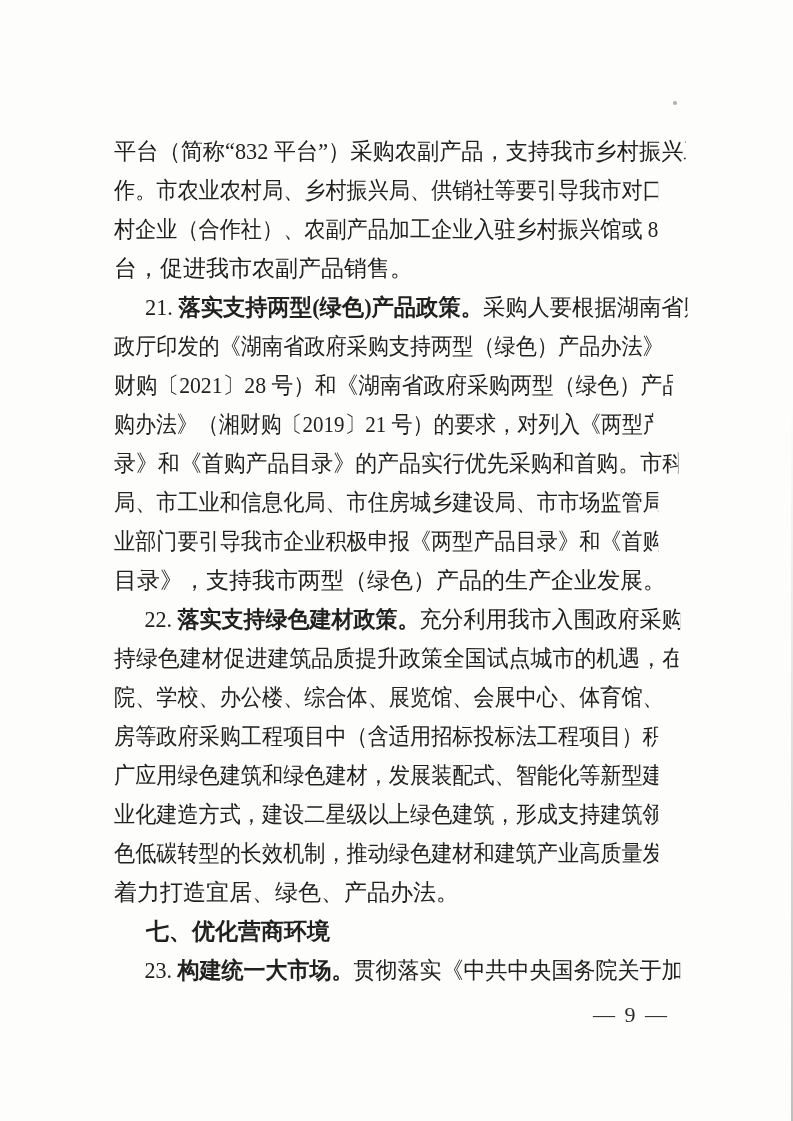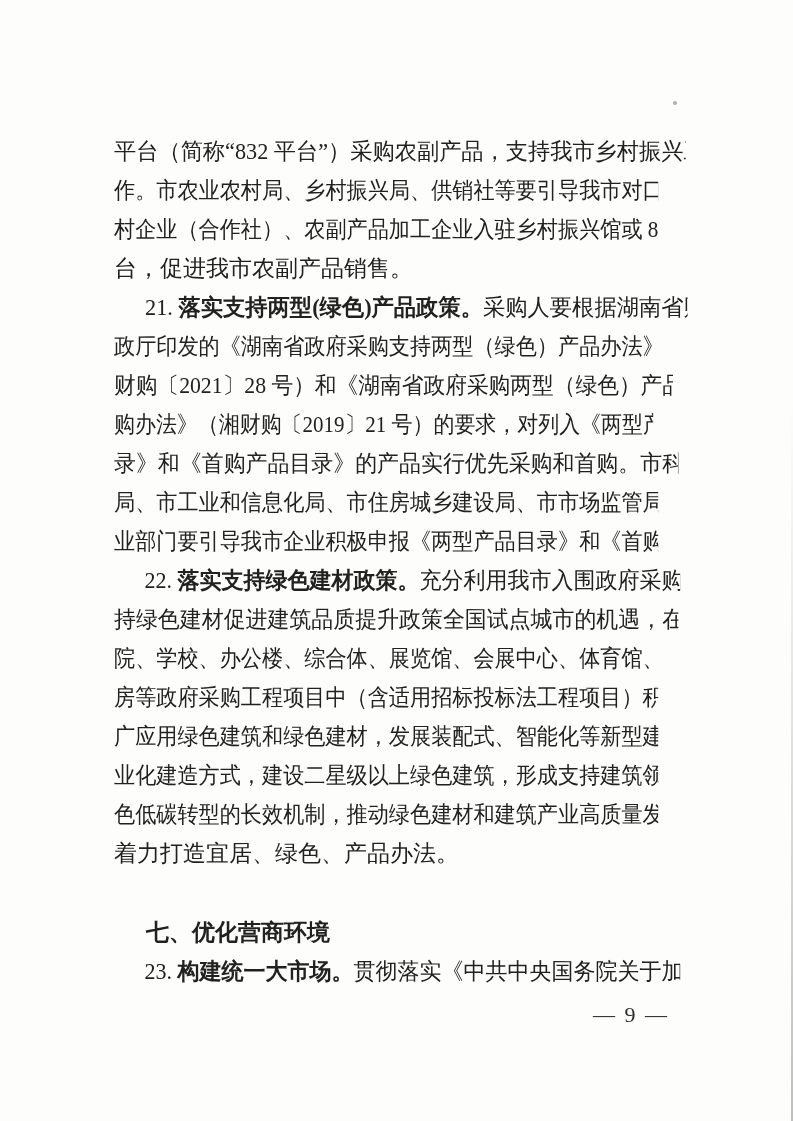--- a/index.html
+++ b/index.html
@@ -33,21 +33,20 @@
     text-align-last: left;
   }
   .indent { padding-left: 32px; }
   .lead { font-weight: 600; }
   .heading-line {
     font-family: "Liberation Sans", "DejaVu Sans", sans-serif;
     font-weight: bold;
     font-size: 23px;
     text-align: center;
     text-align-last: left;
-    margin-top: 40px;
   }
   .footer-page-number {
     position: absolute;
     top: 1002px;
     right: 124px;
     font-size: 22px;
     letter-spacing: 2px;
     color: #2a2a2a;
   }
   .scan-speck {
@@ -87,20 +86,21 @@
     </div>
 
     <div>
       <div class="line indent" style="transform: scaleX(0.968903);"><span>21. </span><span class="lead">落实支持两型(绿色)产品政策。</span><span>采购人要根据湖南省财</span></div>
       <div class="line" style="transform: scaleX(0.919255);">政厅印发的《湖南省政府采购支持两型（绿色）产品办法》（湘</div>
       <div class="line" style="transform: scaleX(0.944179);">财购〔2021〕28 号）和《湖南省政府采购两型（绿色）产品首</div>
       <div class="line" style="transform: scaleX(0.910769);">购办法》（湘财购〔2019〕21 号）的要求，对列入《两型产品目</div>
       <div class="line" style="transform: scaleX(0.953301);">录》和《首购产品目录》的产品实行优先采购和首购。市科技</div>
       <div class="line" style="transform: scaleX(0.919255);">局、市工业和信息化局、市住房城乡建设局、市市场监管局等行</div>
       <div class="line" style="transform: scaleX(0.919255);">业部门要引导我市企业积极申报《两型产品目录》和《首购产品</div>
+      <div class="line para-end">目录》，支持我市两型（绿色）产品的生产企业发展。</div>
     </div>
 
     <div>
       <div class="line indent" style="transform: scaleX(0.956381);"><span>22. </span><span class="lead">落实支持绿色建材政策。</span><span>充分利用我市入围政府采购支</span></div>
       <div class="line" style="transform: scaleX(0.953301);">持绿色建材促进建筑品质提升政策全国试点城市的机遇，在医</div>
       <div class="line" style="transform: scaleX(0.919255);">院、学校、办公楼、综合体、展览馆、会展中心、体育馆、保障</div>
       <div class="line" style="transform: scaleX(0.919255);">房等政府采购工程项目中（含适用招标投标法工程项目）积极推</div>
       <div class="line" style="transform: scaleX(0.919255);">广应用绿色建筑和绿色建材，发展装配式、智能化等新型建筑工</div>
       <div class="line" style="transform: scaleX(0.919255);">业化建造方式，建设二星级以上绿色建筑，形成支持建筑领域绿</div>
       <div class="line" style="transform: scaleX(0.919255);">色低碳转型的长效机制，推动绿色建材和建筑产业高质量发展，</div>

